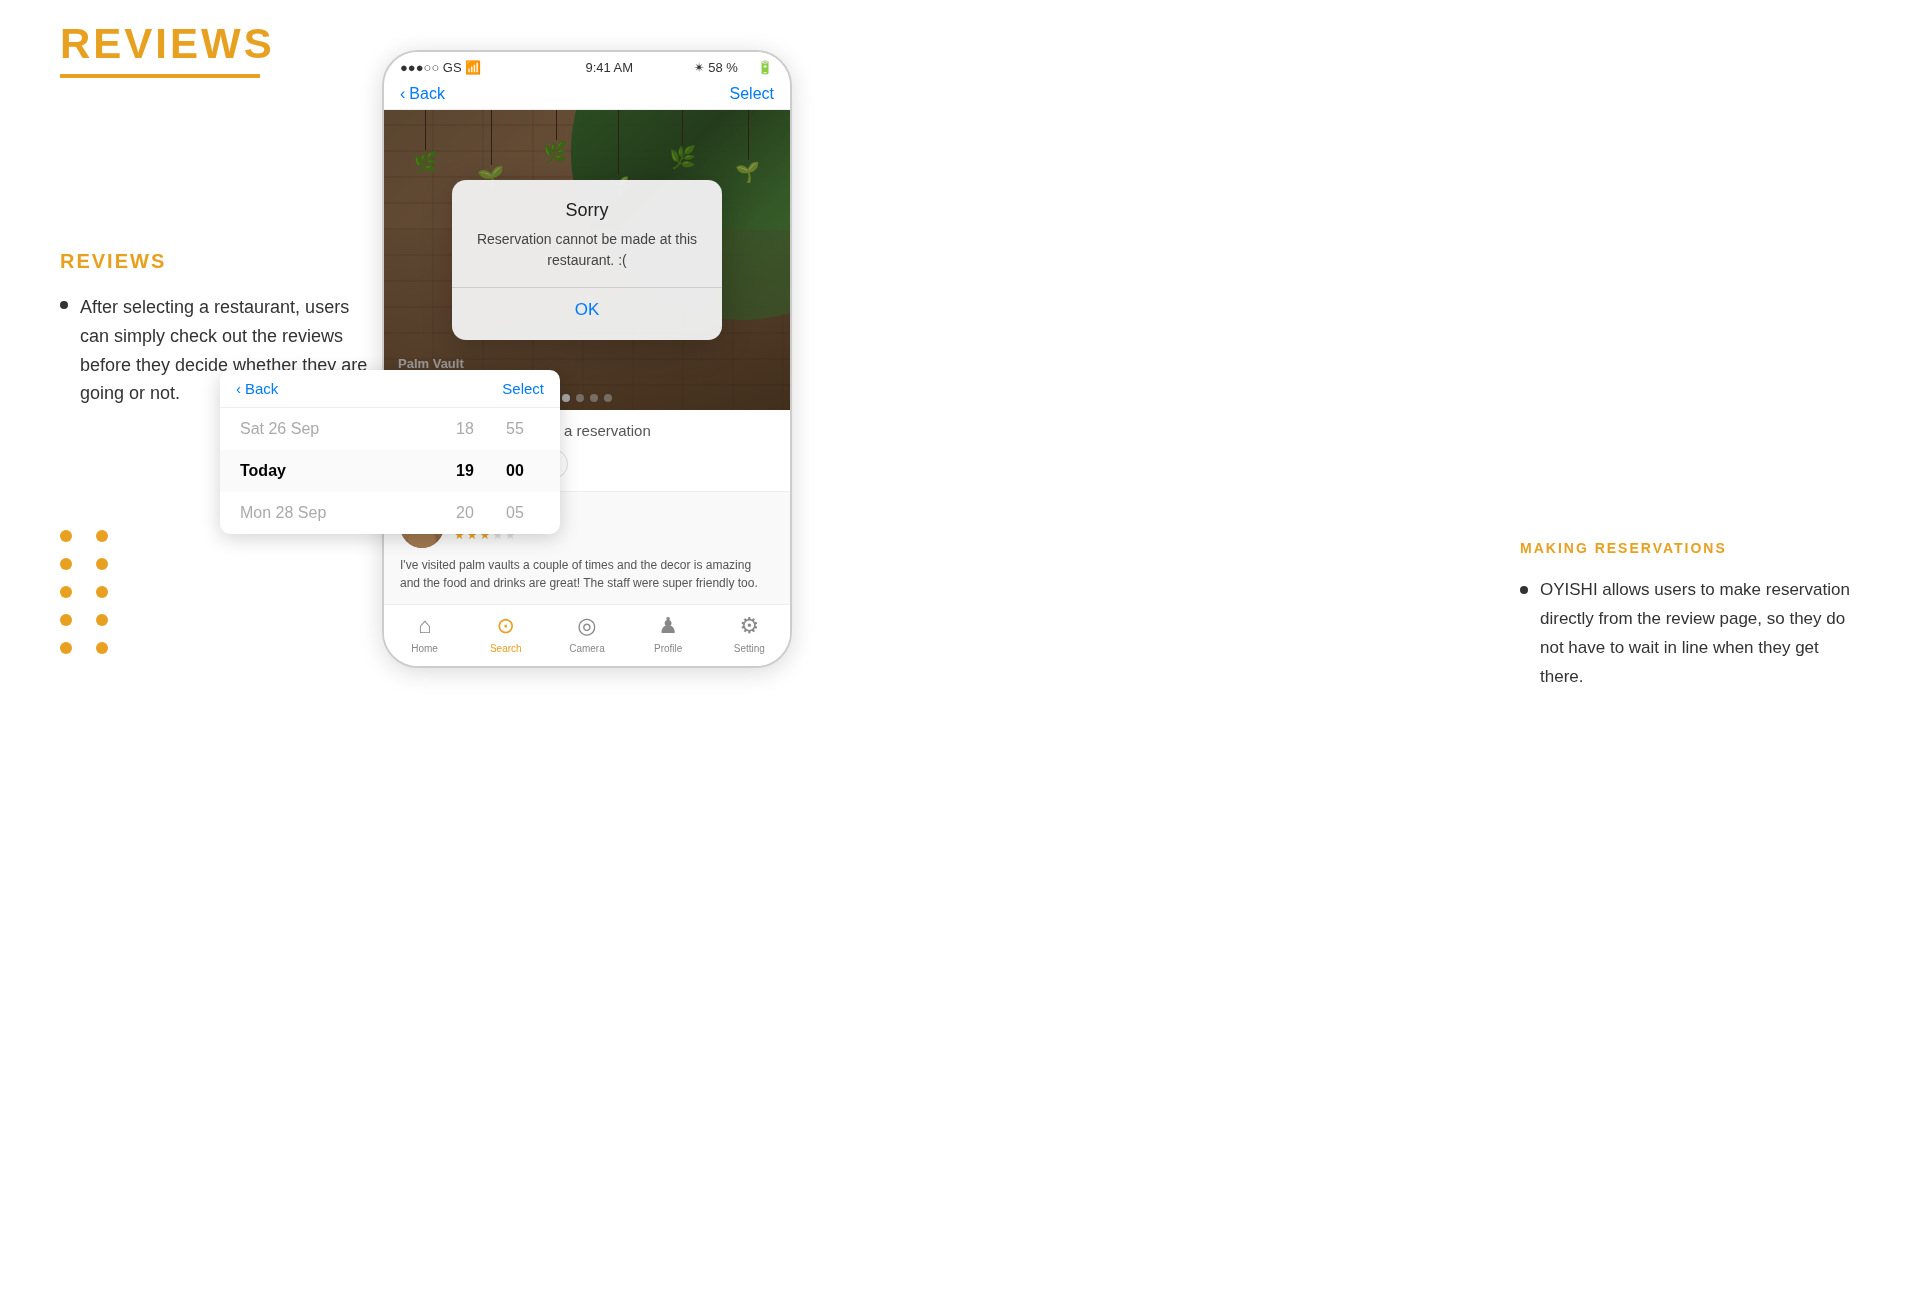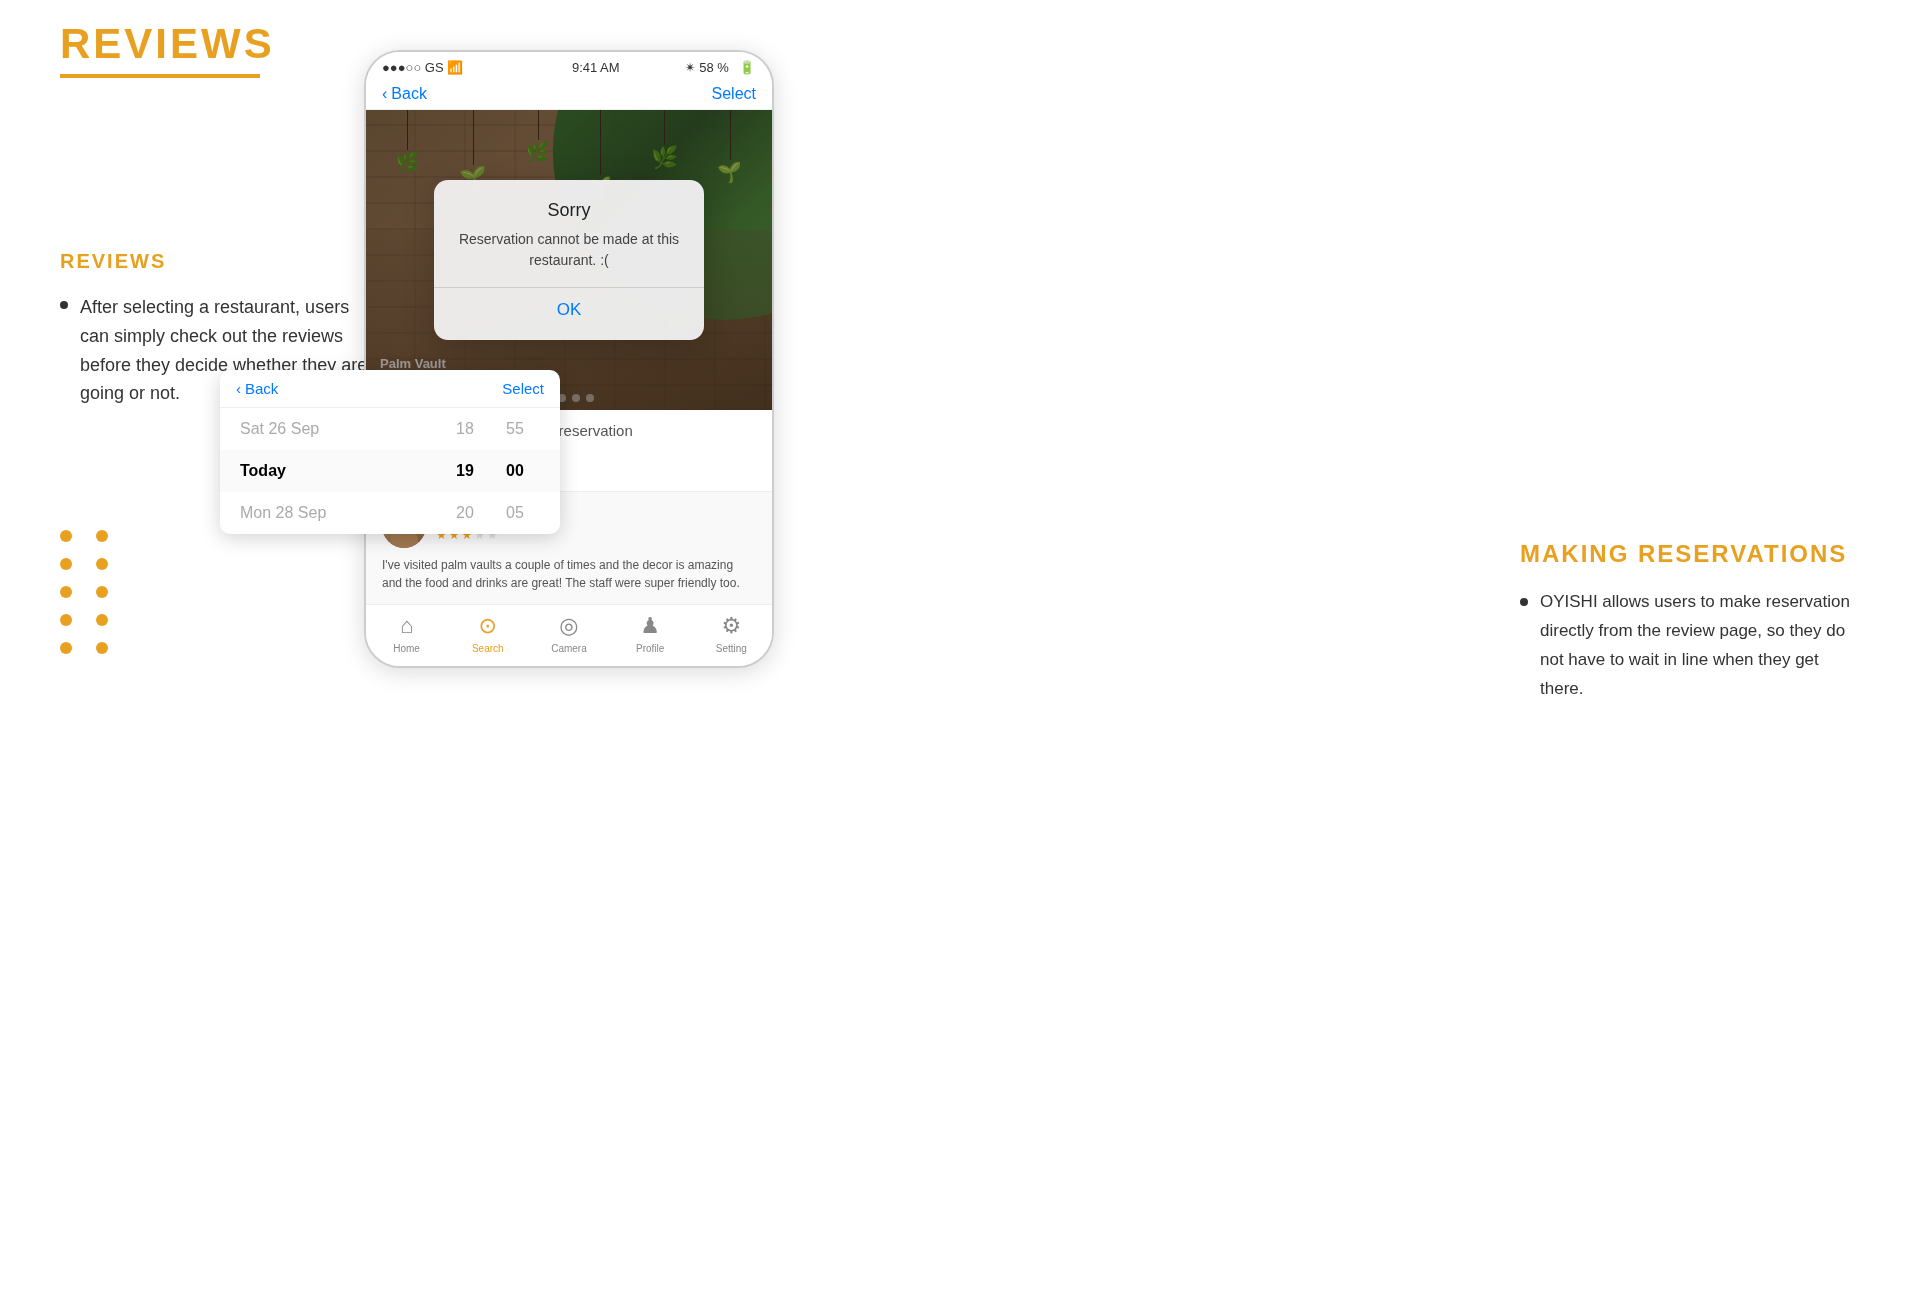--- a/index.html
+++ b/index.html
@@ -75,42 +75,42 @@
       width: 12px;
       height: 12px;
       background: #E8A020;
       border-radius: 50%;
     }
 
     
     .phone-container {
       position: absolute;
       top: 50px;
-      left: 364px;
+      left: 382px;
       width: 410px;
       background: #fff;
       border-radius: 36px;
       border: 2px solid #ccc;
       box-shadow: 0 4px 24px rgba(0,0,0,0.15);
       overflow: hidden;
     }
 
     
     .status-bar {
       display: flex;
       justify-content: space-between;
       align-items: center;
       padding: 8px 16px 4px;
       font-size: 13px;
       color: #333;
       background: #fff;
     }
     .status-left { display: flex; align-items: center; gap: 4px; }
     .status-center { font-weight: 500; margin-left: 43px; }
-    .status-right { display: flex; align-items: flex-end; gap: 11px; }
+    .status-right { display: flex; align-items: flex-end; gap: 20px; }
 
     
     .nav-bar {
       display: flex;
       justify-content: space-between;
       align-items: center;
       padding: 6px 16px;
       background: #fff;
       border-bottom: 1px solid #eee;
     }
@@ -369,21 +369,21 @@
     .dp-row-min { width: 50px; text-align: center; }
 
     
     .right-panel {
       position: absolute;
       top: 540px;
       right: 60px;
       width: 340px;
     }
     .right-section-label {
-      font-size: 24px;
+      font-size: 14px;
       font-weight: 700;
       color: #E8A020;
       letter-spacing: 2px;
       margin-bottom: 20px;
     }
     .right-bullet {
       display: flex;
       align-items: flex-start;
       gap: 12px;
       font-size: 17px;

